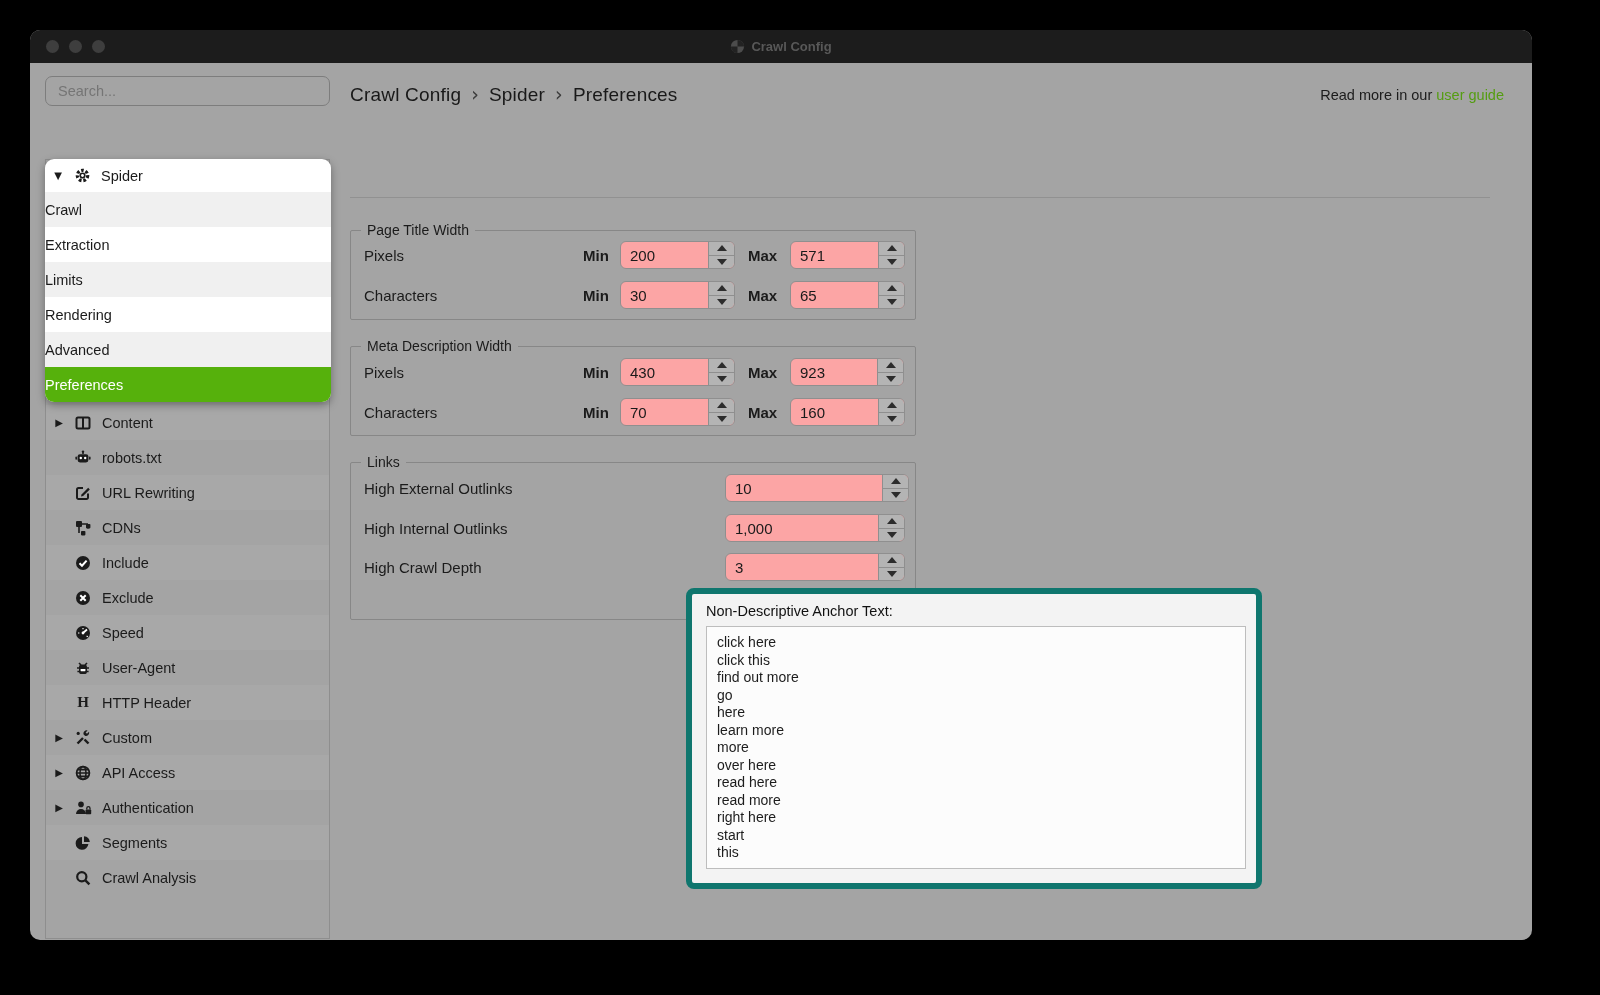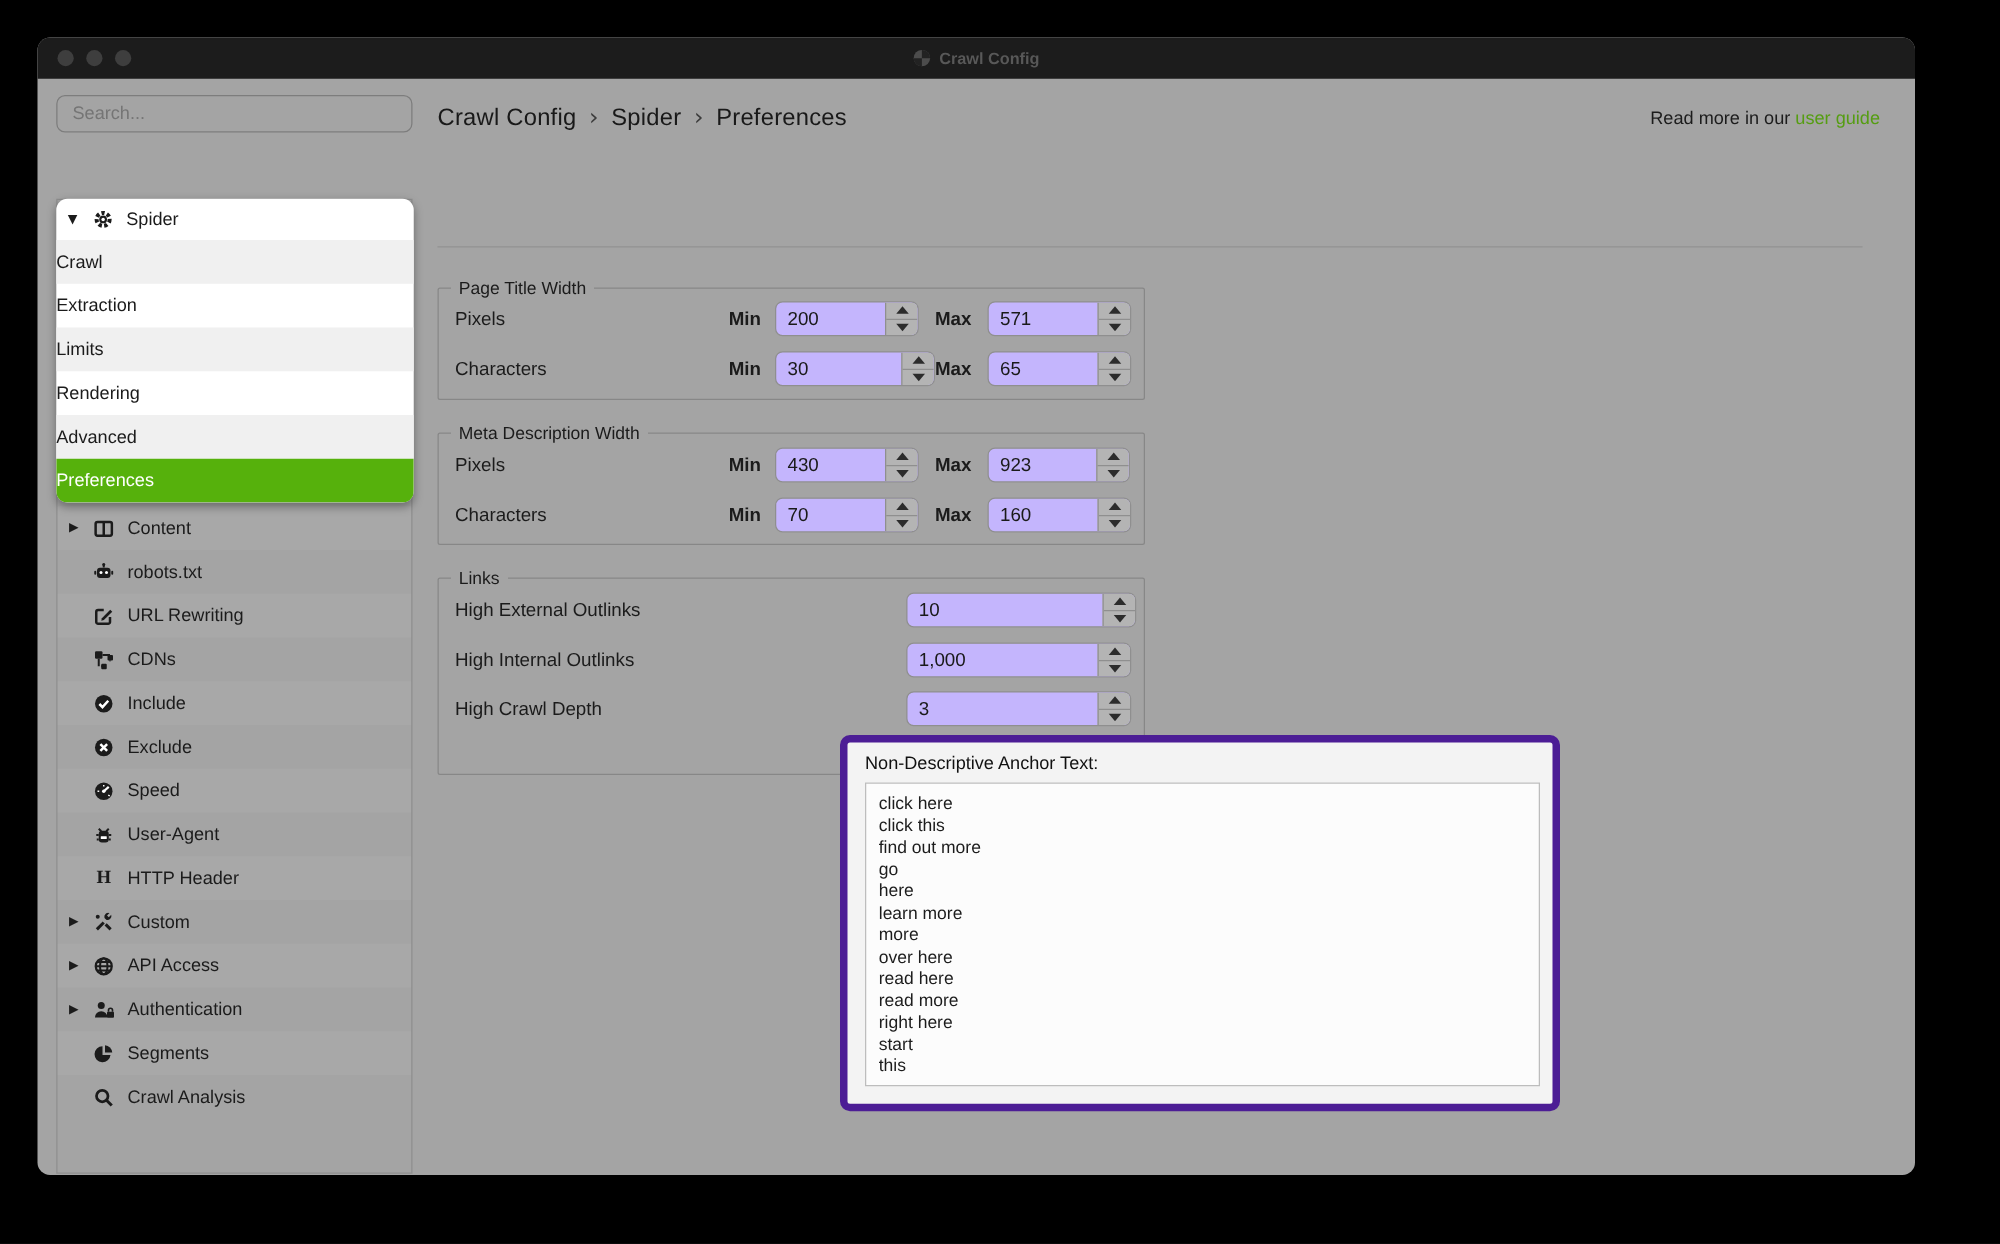--- a/index.html
+++ b/index.html
@@ -38,30 +38,30 @@
   .readmore a { color:#559d12; text-decoration:none; }
   .descr { position:absolute; left:0; top:107px; width:1135px; font-size:15px; line-height:1.45; color:#191919; }
   .head-divider { position:absolute; left:0; top:167px; width:1140px; height:1px; background:#919191; }
 
   fieldset { position:absolute; left:0; width:566px; border:1px solid #878787; border-radius:2px; padding:0; }
   legend { font-size:14px; color:#1b1b1b; margin-left:10px; padding:0 6px; }
   .frow { position:absolute; display:flex; align-items:center; height:28px; }
   .flabel { font-size:15px; color:#1b1b1b; }
   .mm-label { font-size:15px; font-weight:bold; color:#1b1b1b; }
 
-  .spin { display:flex; height:28px; border:1.5px solid #8f8f8f; border-radius:6px; overflow:hidden; background:#c4b5fd;gap:32px; }
+  .spin { display:flex; height:28px; border:1.5px solid #8f8f8f; border-radius:6px; overflow:hidden; background:#fca5a5;gap:32px; }
   .spin-text { flex:1; display:flex; align-items:center; padding-left:9px; font-size:15px; color:#1a1a1a; }
   .spin-btns { width:26px; border-left:1.5px solid #8f8f8f; display:flex; flex-direction:column; background:#b4b4b4; }
   .spin-up, .spin-down { flex:1; display:flex; align-items:center; justify-content:center; cursor:default; }
   .spin-up { border-bottom:1px solid #8f8f8f; }
   .arr-up { width:0; height:0; border-left:5px solid transparent; border-right:5px solid transparent; border-bottom:6px solid #2c2c2c; }
   .arr-dn { width:0; height:0; border-left:5px solid transparent; border-right:5px solid transparent; border-top:6px solid #2c2c2c; }
 
   
-  .red-box { position:absolute; left:322px; top:558px; width:576px; height:301px; background:#f3f3f3; border:6px solid #4c1d95; border-radius:8px; }
+  .red-box { position:absolute; left:336px; top:558px; width:576px; height:301px; background:#f3f3f3; border:6px solid #0f766e; border-radius:8px; }
   .anchor-label { position:absolute; left:14px; top:9px; font-size:14.5px; color:#111; }
   .anchor-list { position:absolute; left:14px; top:32px; width:540px; height:243px; background:#fcfcfc; border:1px solid #bdbdbd; overflow:hidden; padding:7px 0 0 10px; }
   .anchor-item { font-size:14px; color:#1c1c1c; line-height:17.5px; }
 
   svg.ic { display:block; }
 </style>
 </head>
 <body>
 
 <div class="window">
@@ -318,21 +318,21 @@
             <span class="arr-dn"></span>
           </div>
         </div>
     </div>
     <div class="frow" style="left:14px; top:251px;">
         <span class="flabel">Characters</span>
       </div>
     <div class="frow" style="left:233px; top:251px;">
         <span class="mm-label">Min</span>
       </div>
-    <div class="spin" style="position:absolute; left:270px; top:251px; width:128px;">
+    <div class="spin" style="position:absolute; left:270px; top:251px; width:115px;">
       <div class="spin-text">30</div>
       <div class="spin-btns">
           <div class="spin-up">
             <span class="arr-up"></span>
           </div>
           <div class="spin-down">
             <span class="arr-dn"></span>
           </div>
         </div>
     </div>

